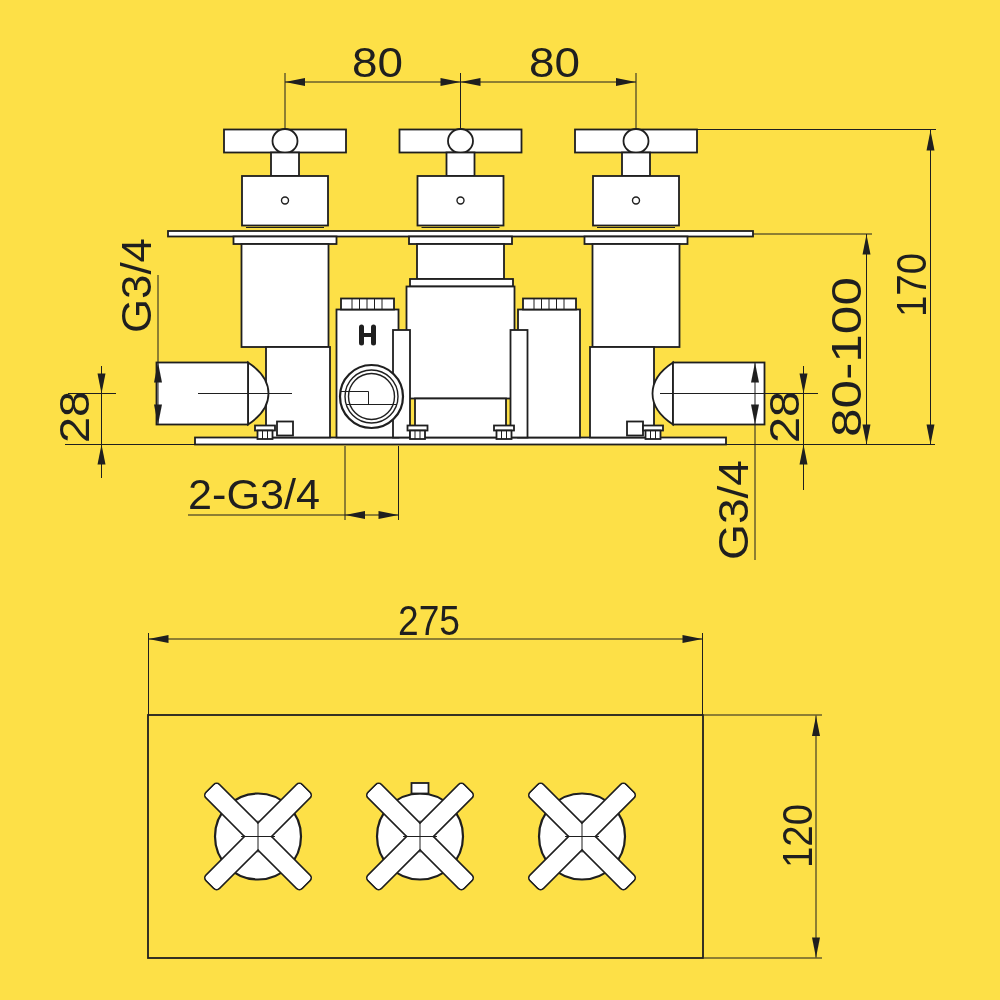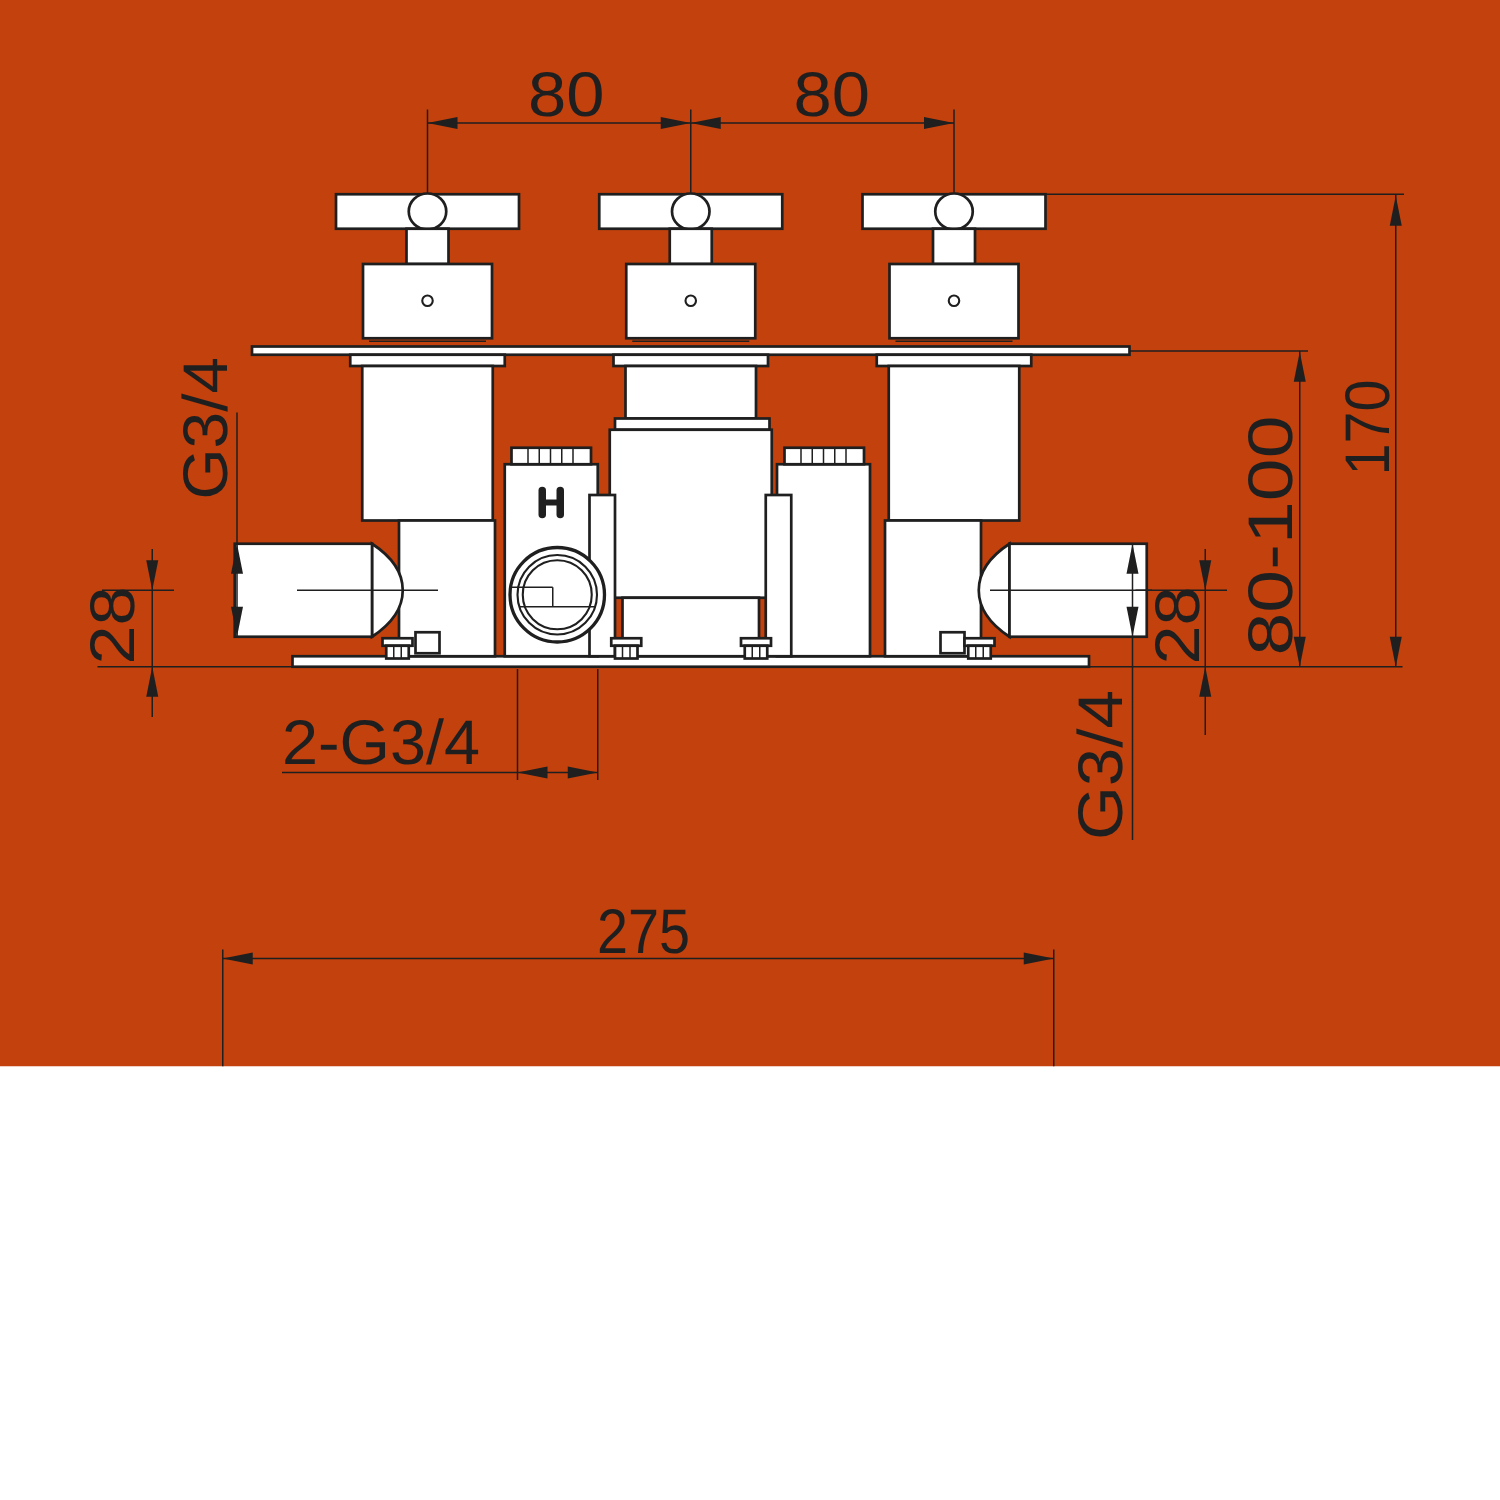--- a/index.html
+++ b/index.html
@@ -1,16 +1,16 @@
 <!DOCTYPE html>
 <html><head>
 <meta charset="utf-8">
 <style>
   html,body{margin:0;padding:0;background:#ffffff;}
-  .page{width:1000px;height:711px;background:#c2410c;position:relative;overflow:hidden;}
+  .page{width:1000px;height:1000px;background:#fde047;position:relative;overflow:hidden;}
   svg{display:block;}
   
   .g   {fill:#ffffff;stroke:#1f1f1f;stroke-width:1.8;}
   .g2  {fill:#ffffff;stroke:#1f1f1f;stroke-width:2.2;}
   .gl  {fill:none;stroke:#1f1f1f;stroke-width:1.8;}
   .gt  {fill:none;stroke:#1f1f1f;stroke-width:1.4;}
   
   .t   {fill:none;stroke:#1f1f1f;stroke-width:1;}
   
   .w   {fill:#ffffff;stroke:none;}

